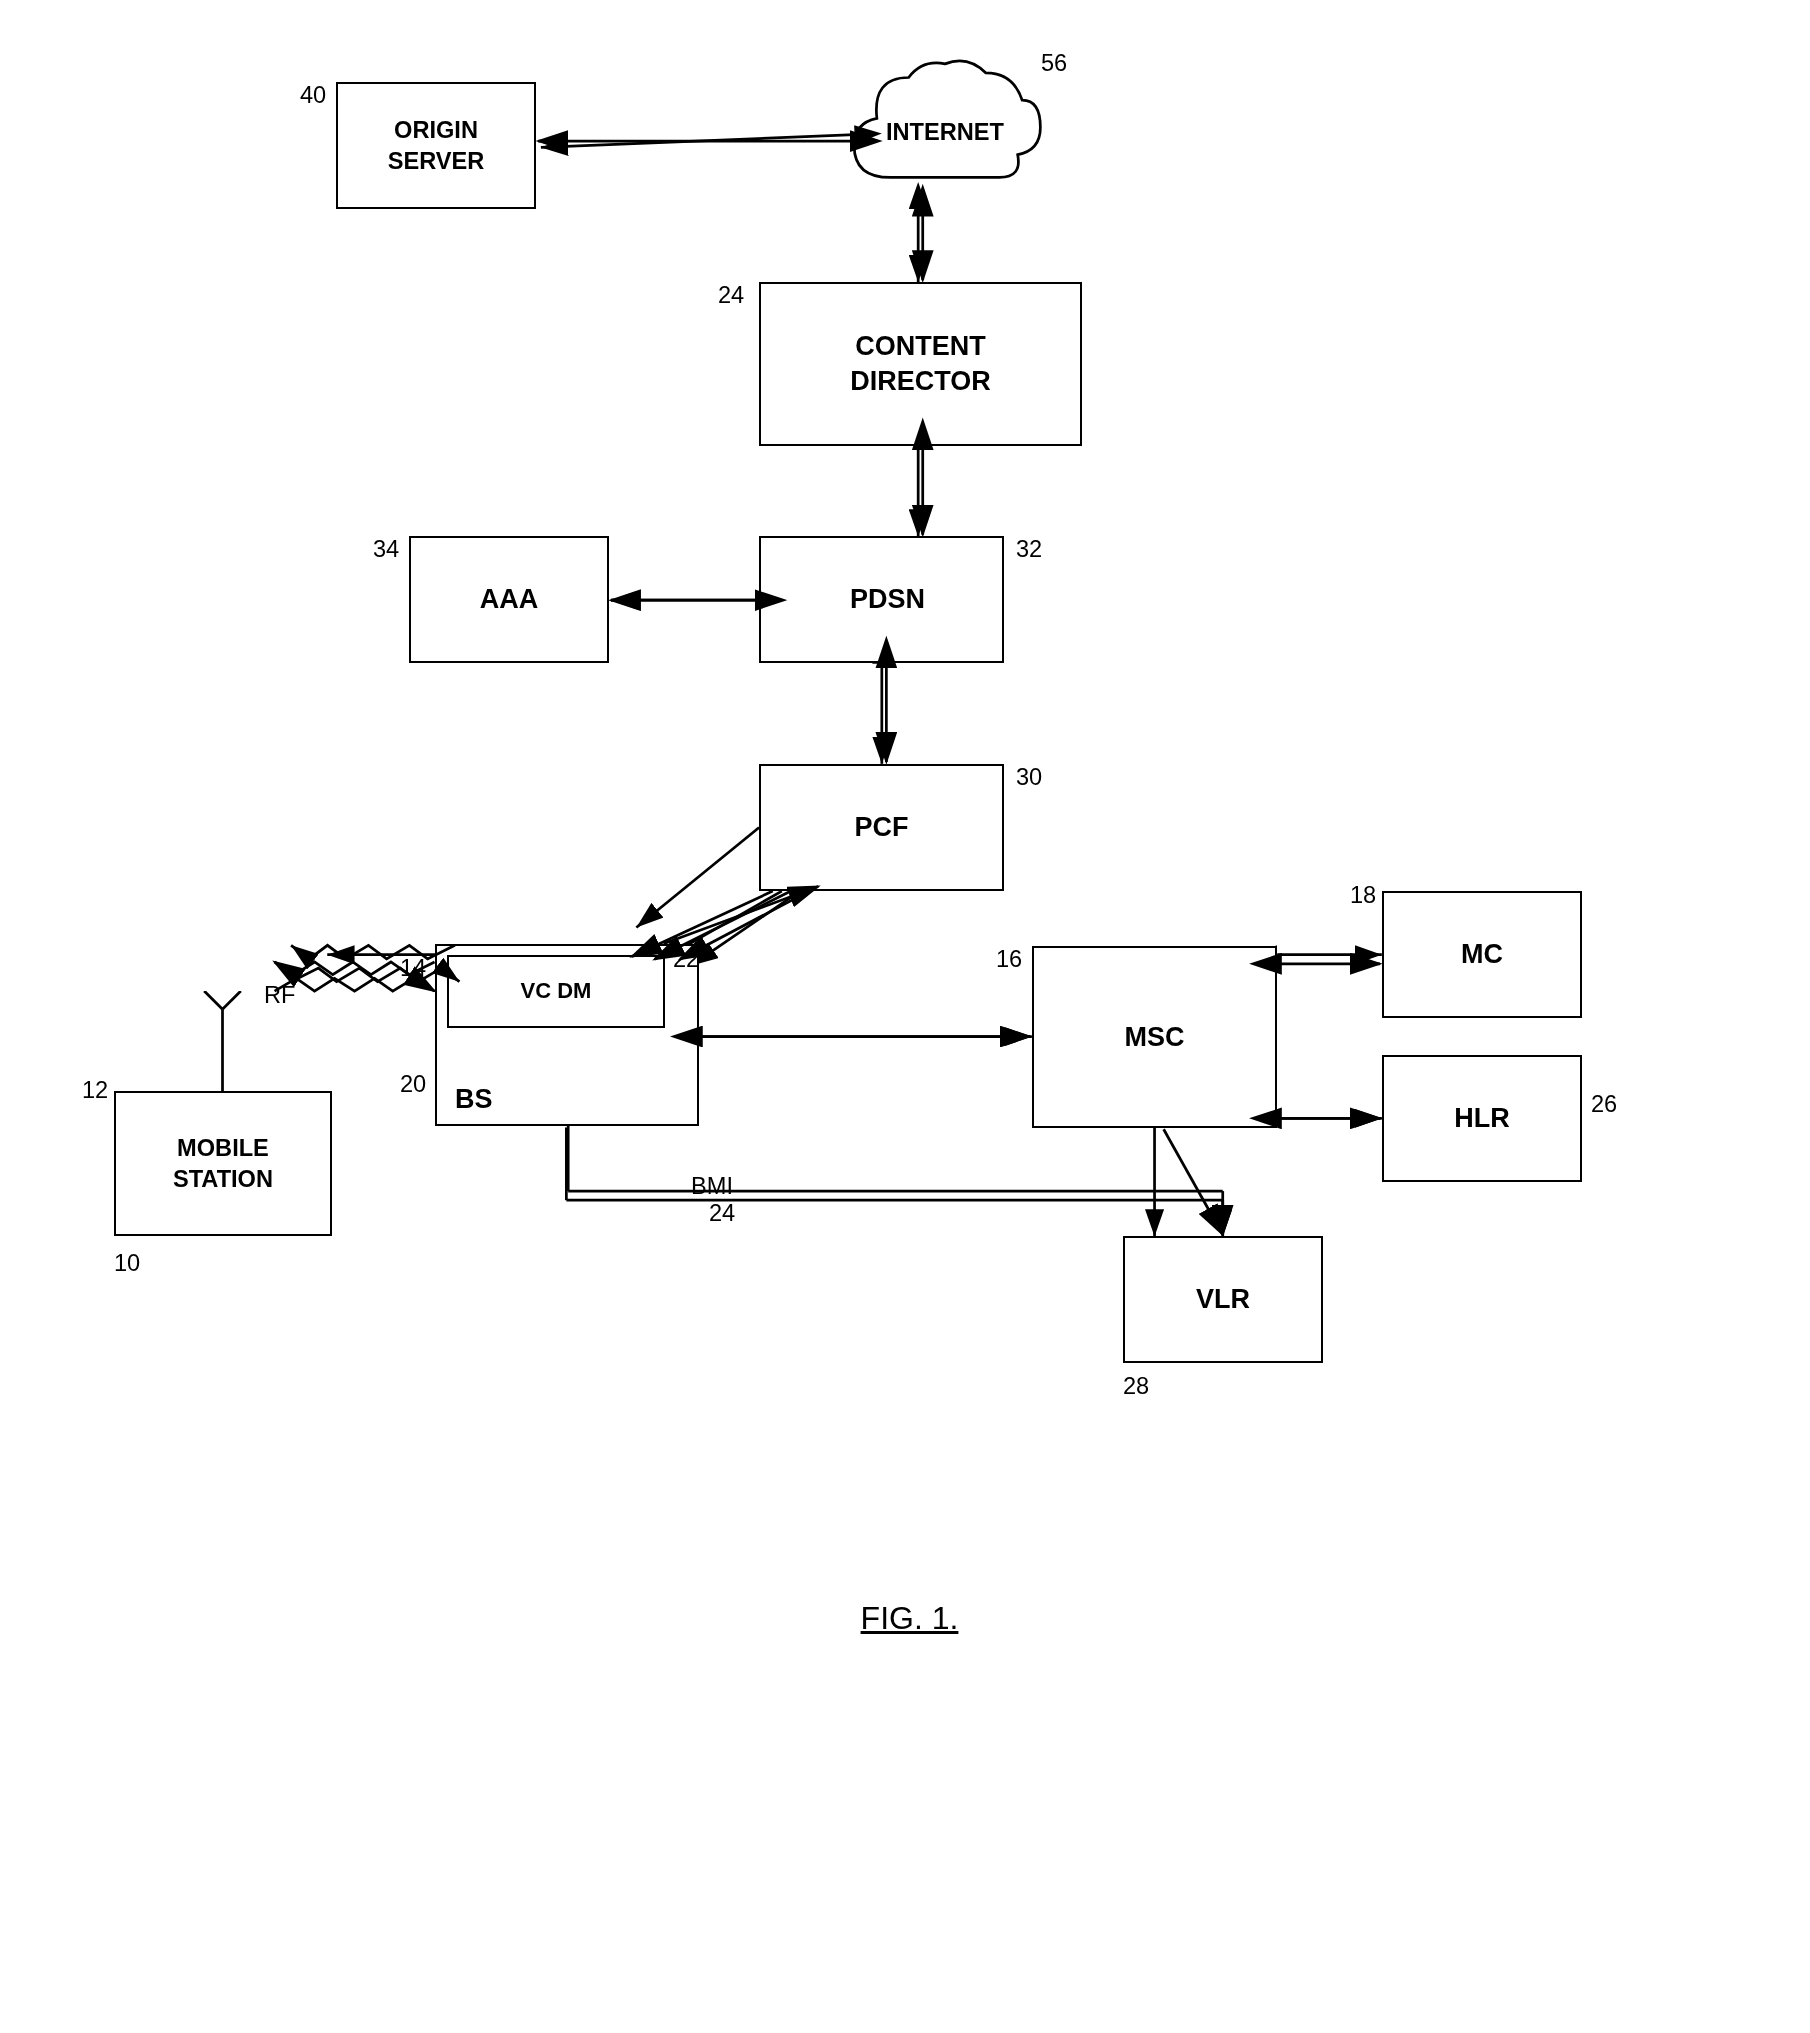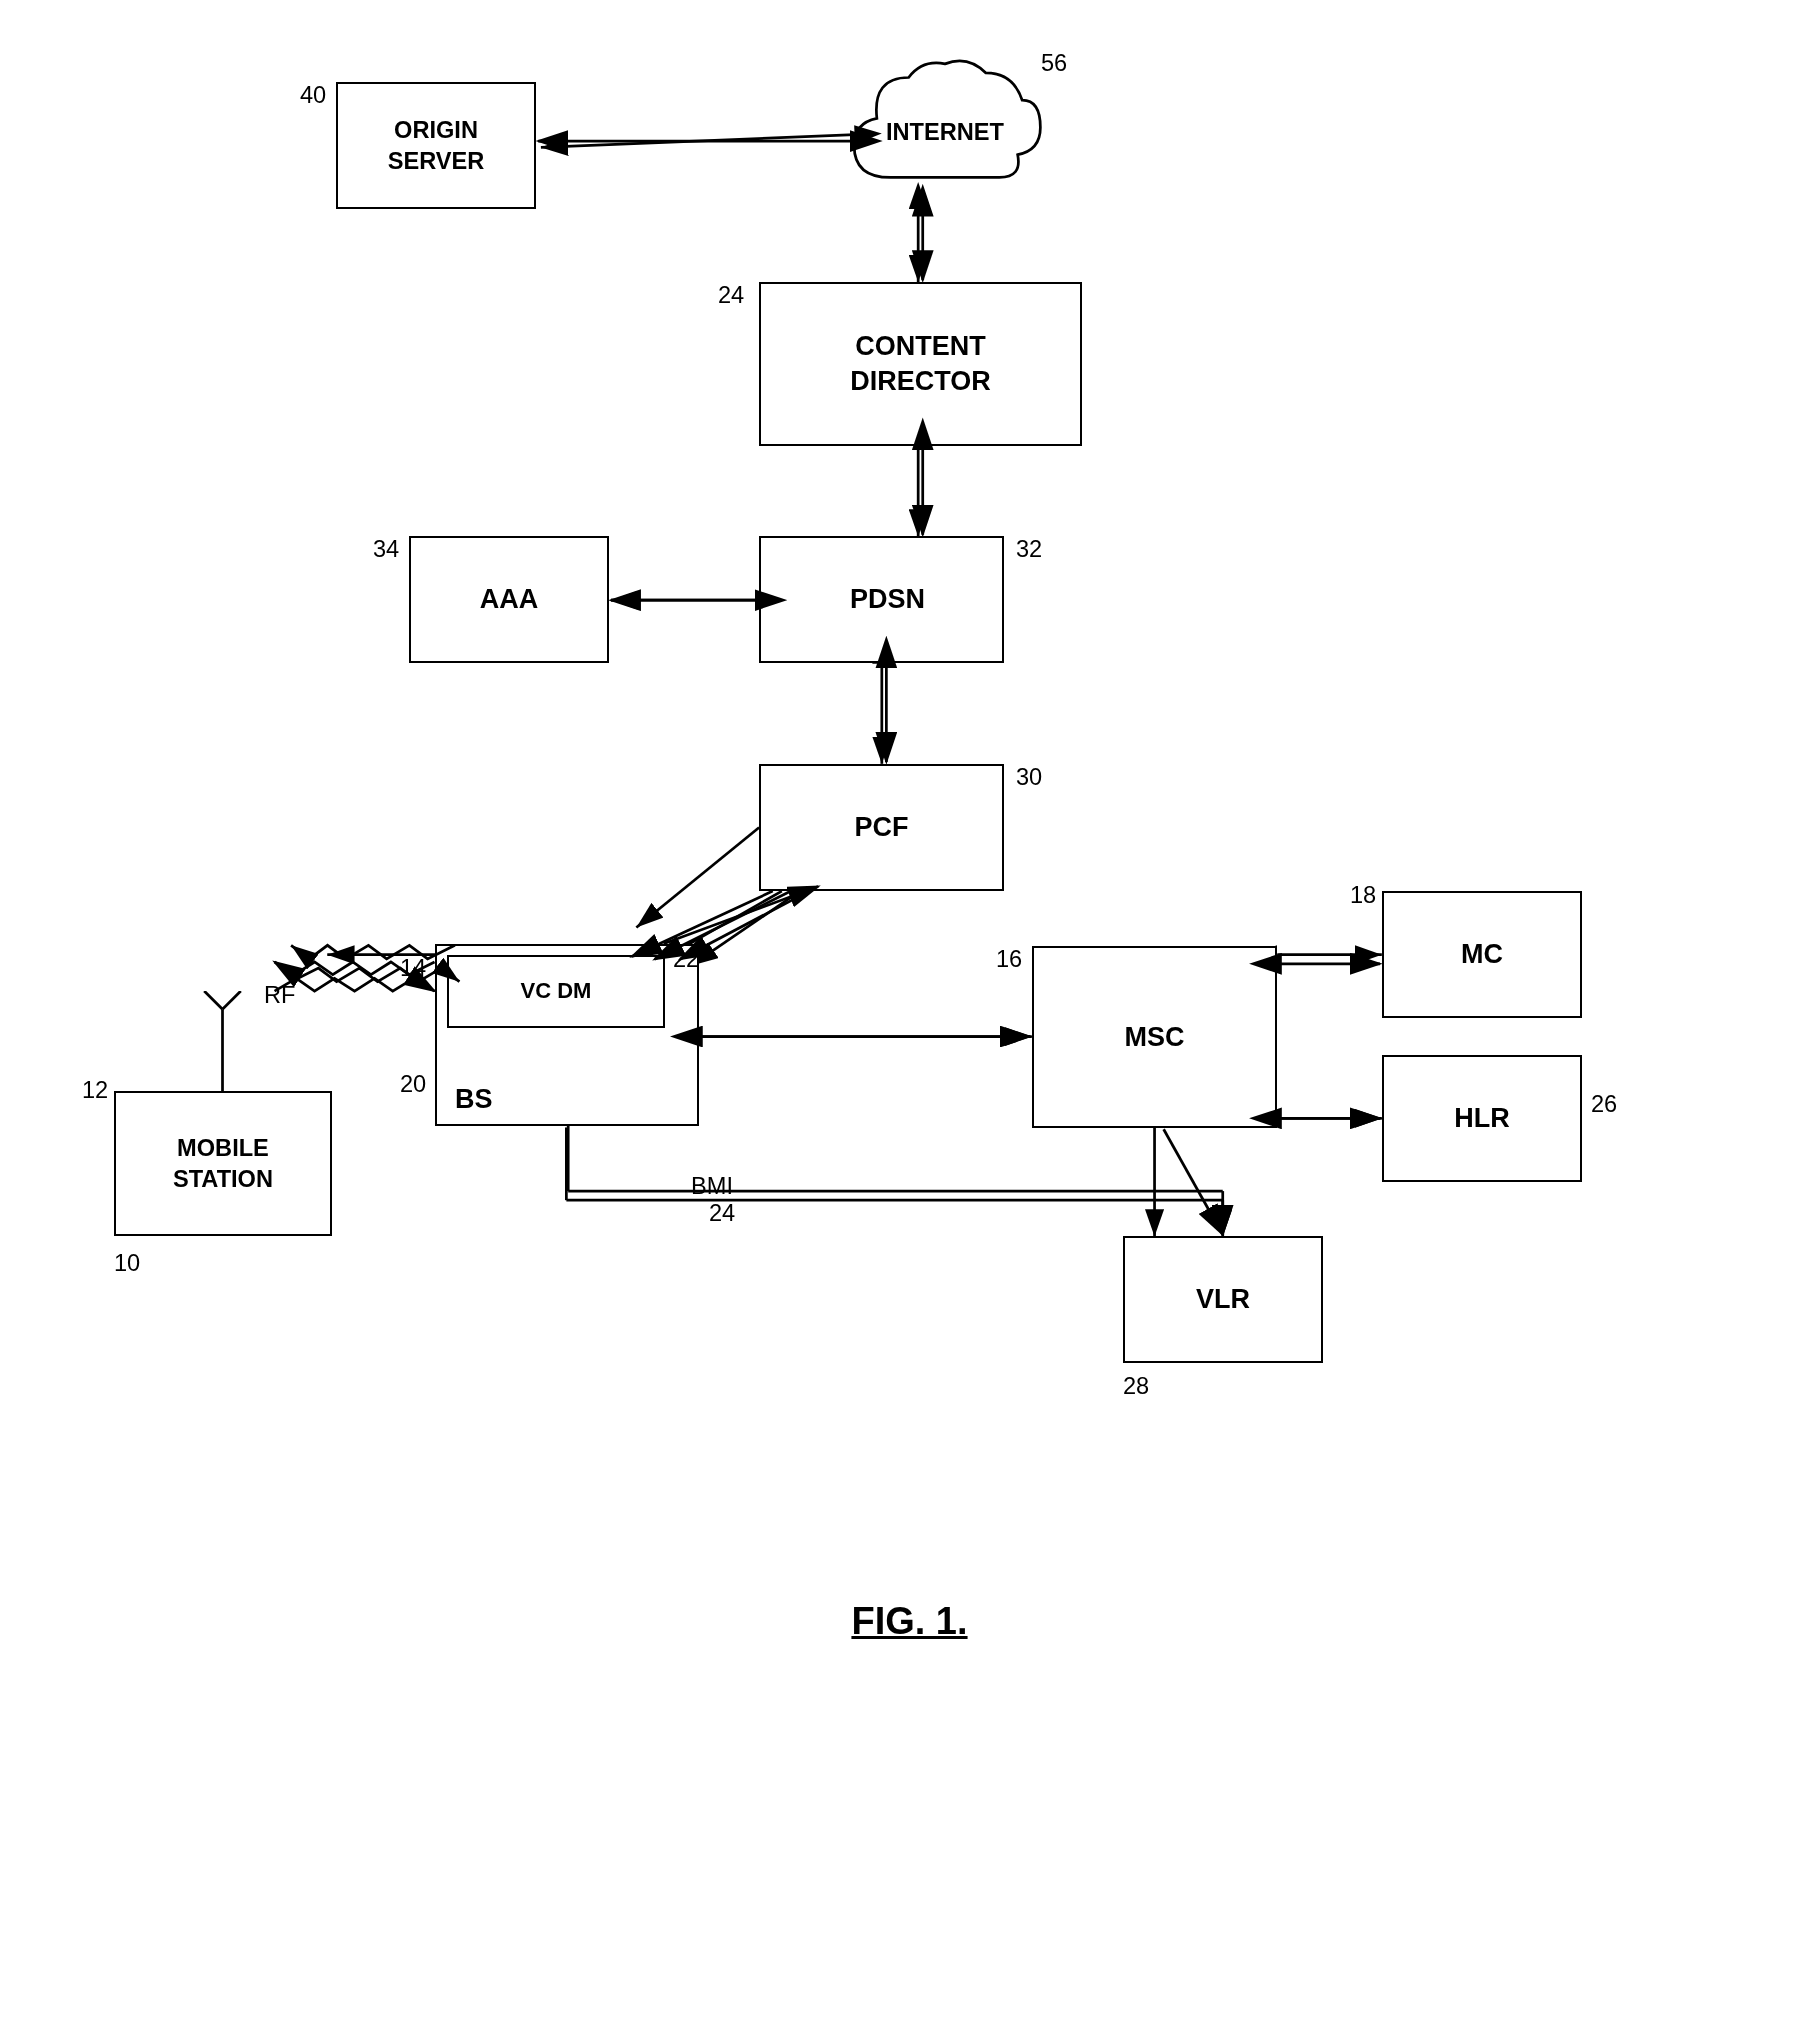--- a/index.html
+++ b/index.html
@@ -65,22 +65,22 @@
       height: 2034px;
       pointer-events: none;
     }
     line, path, polyline {
       stroke: #000;
       stroke-width: 3;
       fill: none;
     }
     .figure-label {
       position: absolute;
-      font-size: 38px;
-      font-weight: bold;
+      font-size: 32px;
+      font-weight: normal;
       text-decoration: underline;
       text-align: center;
     }
   </style>
 </head>
 <body>
 
 <div class="diagram-container">
 
   <svg class="arrows-svg" viewBox="0 0 1991 2237" width="1810" height="2034">

